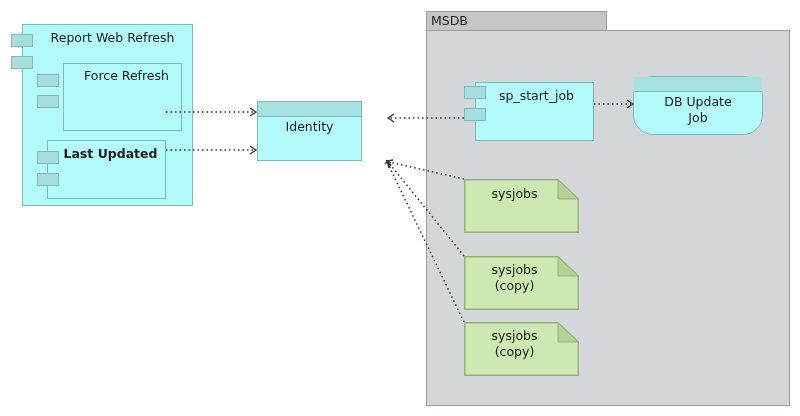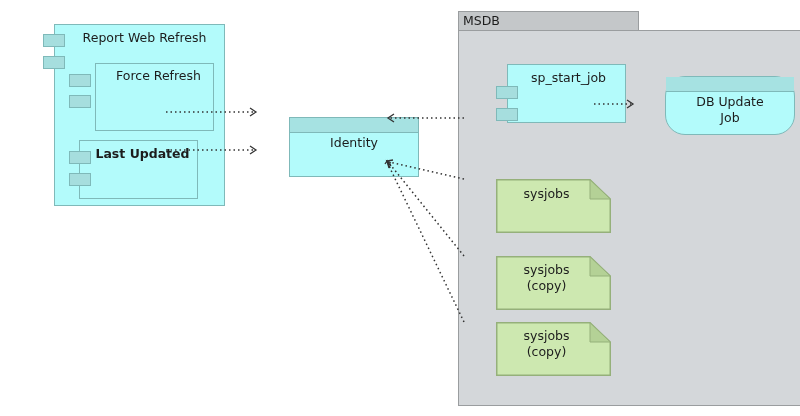--- a/index.html
+++ b/index.html
@@ -1,18 +1,18 @@
 <!DOCTYPE html>
 <html><head>
 <meta charset="utf-8">
 <style>
   html, body { margin: 0; padding: 0; background: #ffffff; }
   body { width: 800px; height: 416px; position: relative; overflow: hidden;
          font-family: "DejaVu Sans", sans-serif; }
-  .abs { position: absolute; box-sizing: border-box; margin-left: 32px; }
+  .abs { position: absolute; box-sizing: border-box; }
   .comp { background: #b3fbfb; border: 1.5px solid #7fb9b9; }
   .port { background: #a6dede; border: 1.5px solid #7fb9b9; width: 22px; height: 13px; }
   .lbl { position: absolute; left: 0; right: 0; text-align: center; color: #1c1c1c; font-size: 12.5px; line-height: 16px; }
   .class-hdr { position: absolute; left: 0; right: 0; top: 0; height: 14px; background: #a6e2e2; border-bottom: 1.5px solid #7fb9b9; }
   .pkg-tab { background: #c4c7c9; border: 1.5px solid #9a9d9f; }
   .pkg-body { background: #d4d7da; border: 1.5px solid #9a9d9f; }
   .note { width: 115px; height: 70px; }
   svg.wires { position: absolute; left: 0; top: 0; width: 800px; height: 416px; pointer-events: none; }
 </style>
 </head>
@@ -29,31 +29,31 @@
 </div>
 <div class="abs port" style="left:37px;top:74px;"></div>
 <div class="abs port" style="left:37px;top:95px;"></div>
 
 <div class="abs comp" style="left:47px;top:140px;width:119px;height:59px;font-weight:bold;">
   <div class="lbl" style="top:5px;left:8px;">Last Updated</div>
 </div>
 <div class="abs port" style="left:37px;top:151px;"></div>
 <div class="abs port" style="left:37px;top:173px;"></div>
 
-<div class="abs comp" style="left:257px;top:117px;width:130px;height:60px;padding-left:24px;">
+<div class="abs comp" style="left:257px;top:101px;width:105px;height:60px;padding-left:24px;">
   <div class="class-hdr"></div>
   <div class="lbl" style="top:17px;">Identity</div>
 </div>
 
 <div class="abs pkg-tab" style="left:426px;top:11px;width:181px;height:21px;">
   <span style="position:absolute;left:4px;top:1px;font-size:12.5px;color:#1c1c1c;">MSDB</span>
 </div>
 <div class="abs pkg-body" style="left:426px;top:30px;width:364px;height:376px;"></div>
 
-<div class="abs comp" style="left:475px;top:64px;width:119px;height:59px;">
+<div class="abs comp" style="left:475px;top:82px;width:119px;height:59px;">
   <div class="lbl" style="top:5px;left:4px;">sp_start_job</div>
 </div>
 <div class="abs port" style="left:464px;top:86px;"></div>
 <div class="abs port" style="left:464px;top:108px;"></div>
 
 <div class="abs comp" style="left:633px;top:76px;width:130px;height:59px;border-radius:20px;">
   <div class="class-hdr"></div>
   <div class="lbl" style="top:17px;">DB Update</div>
   <div class="lbl" style="top:33px;">Job</div>
 </div>

